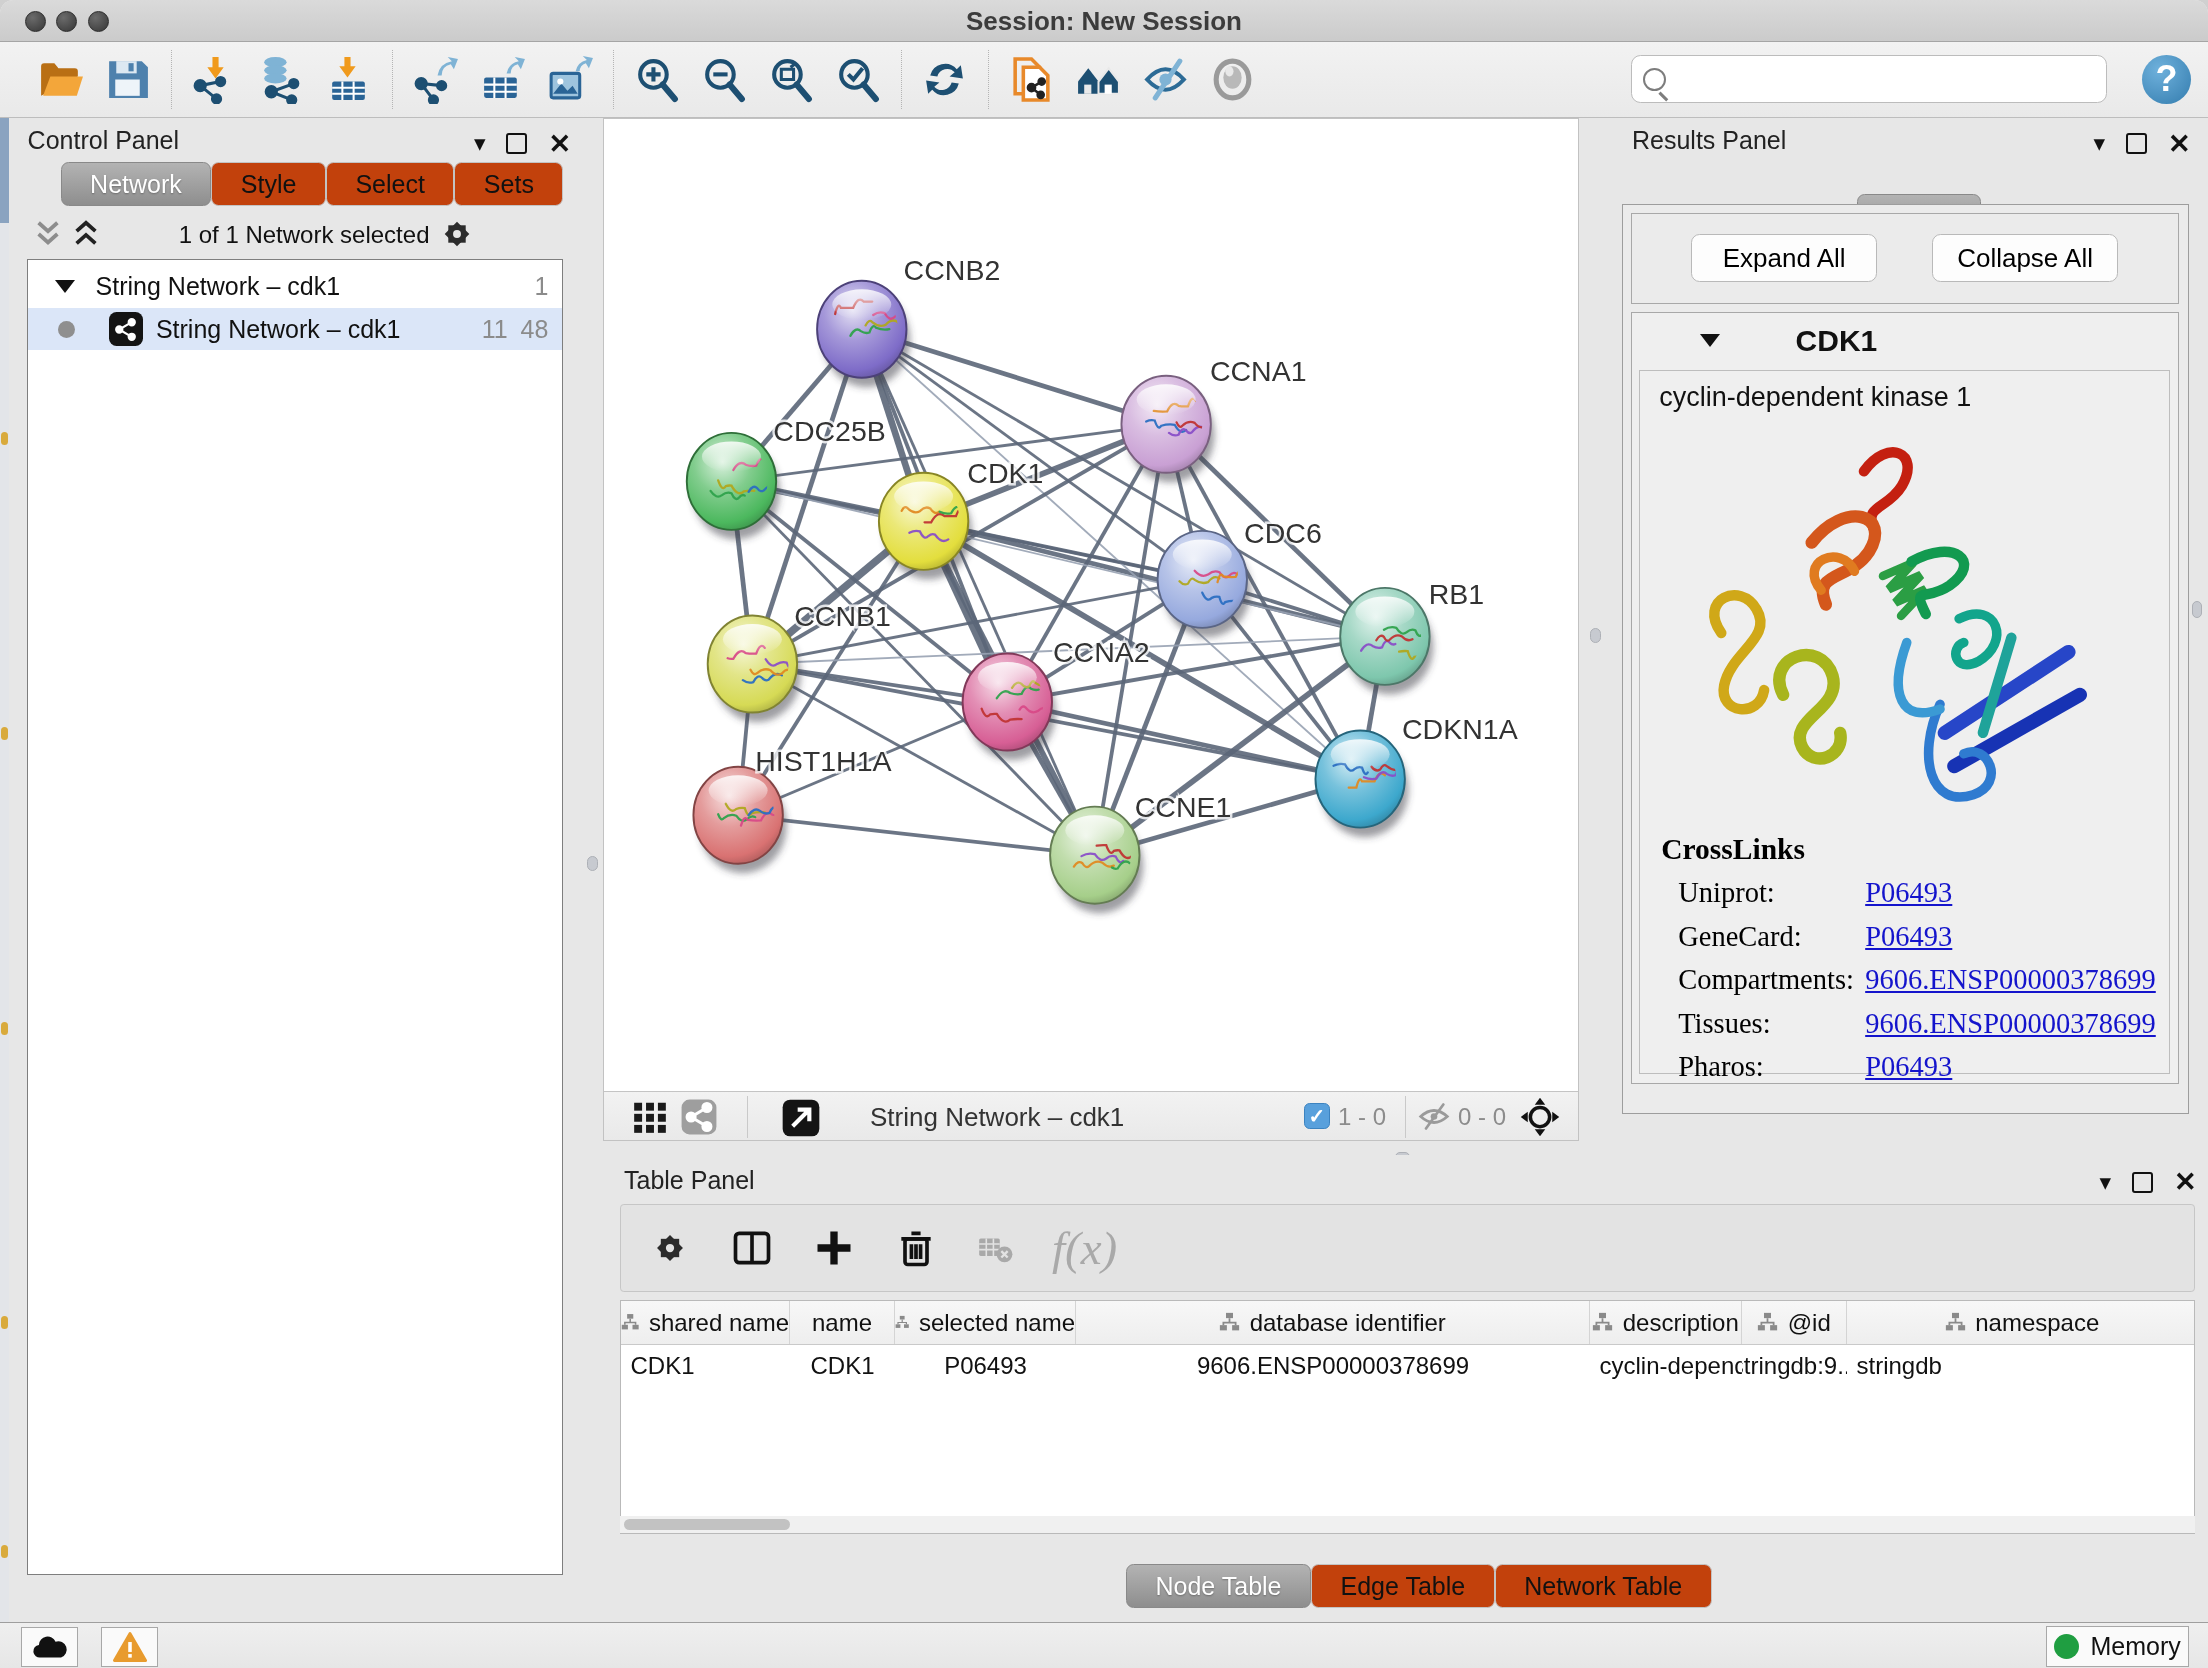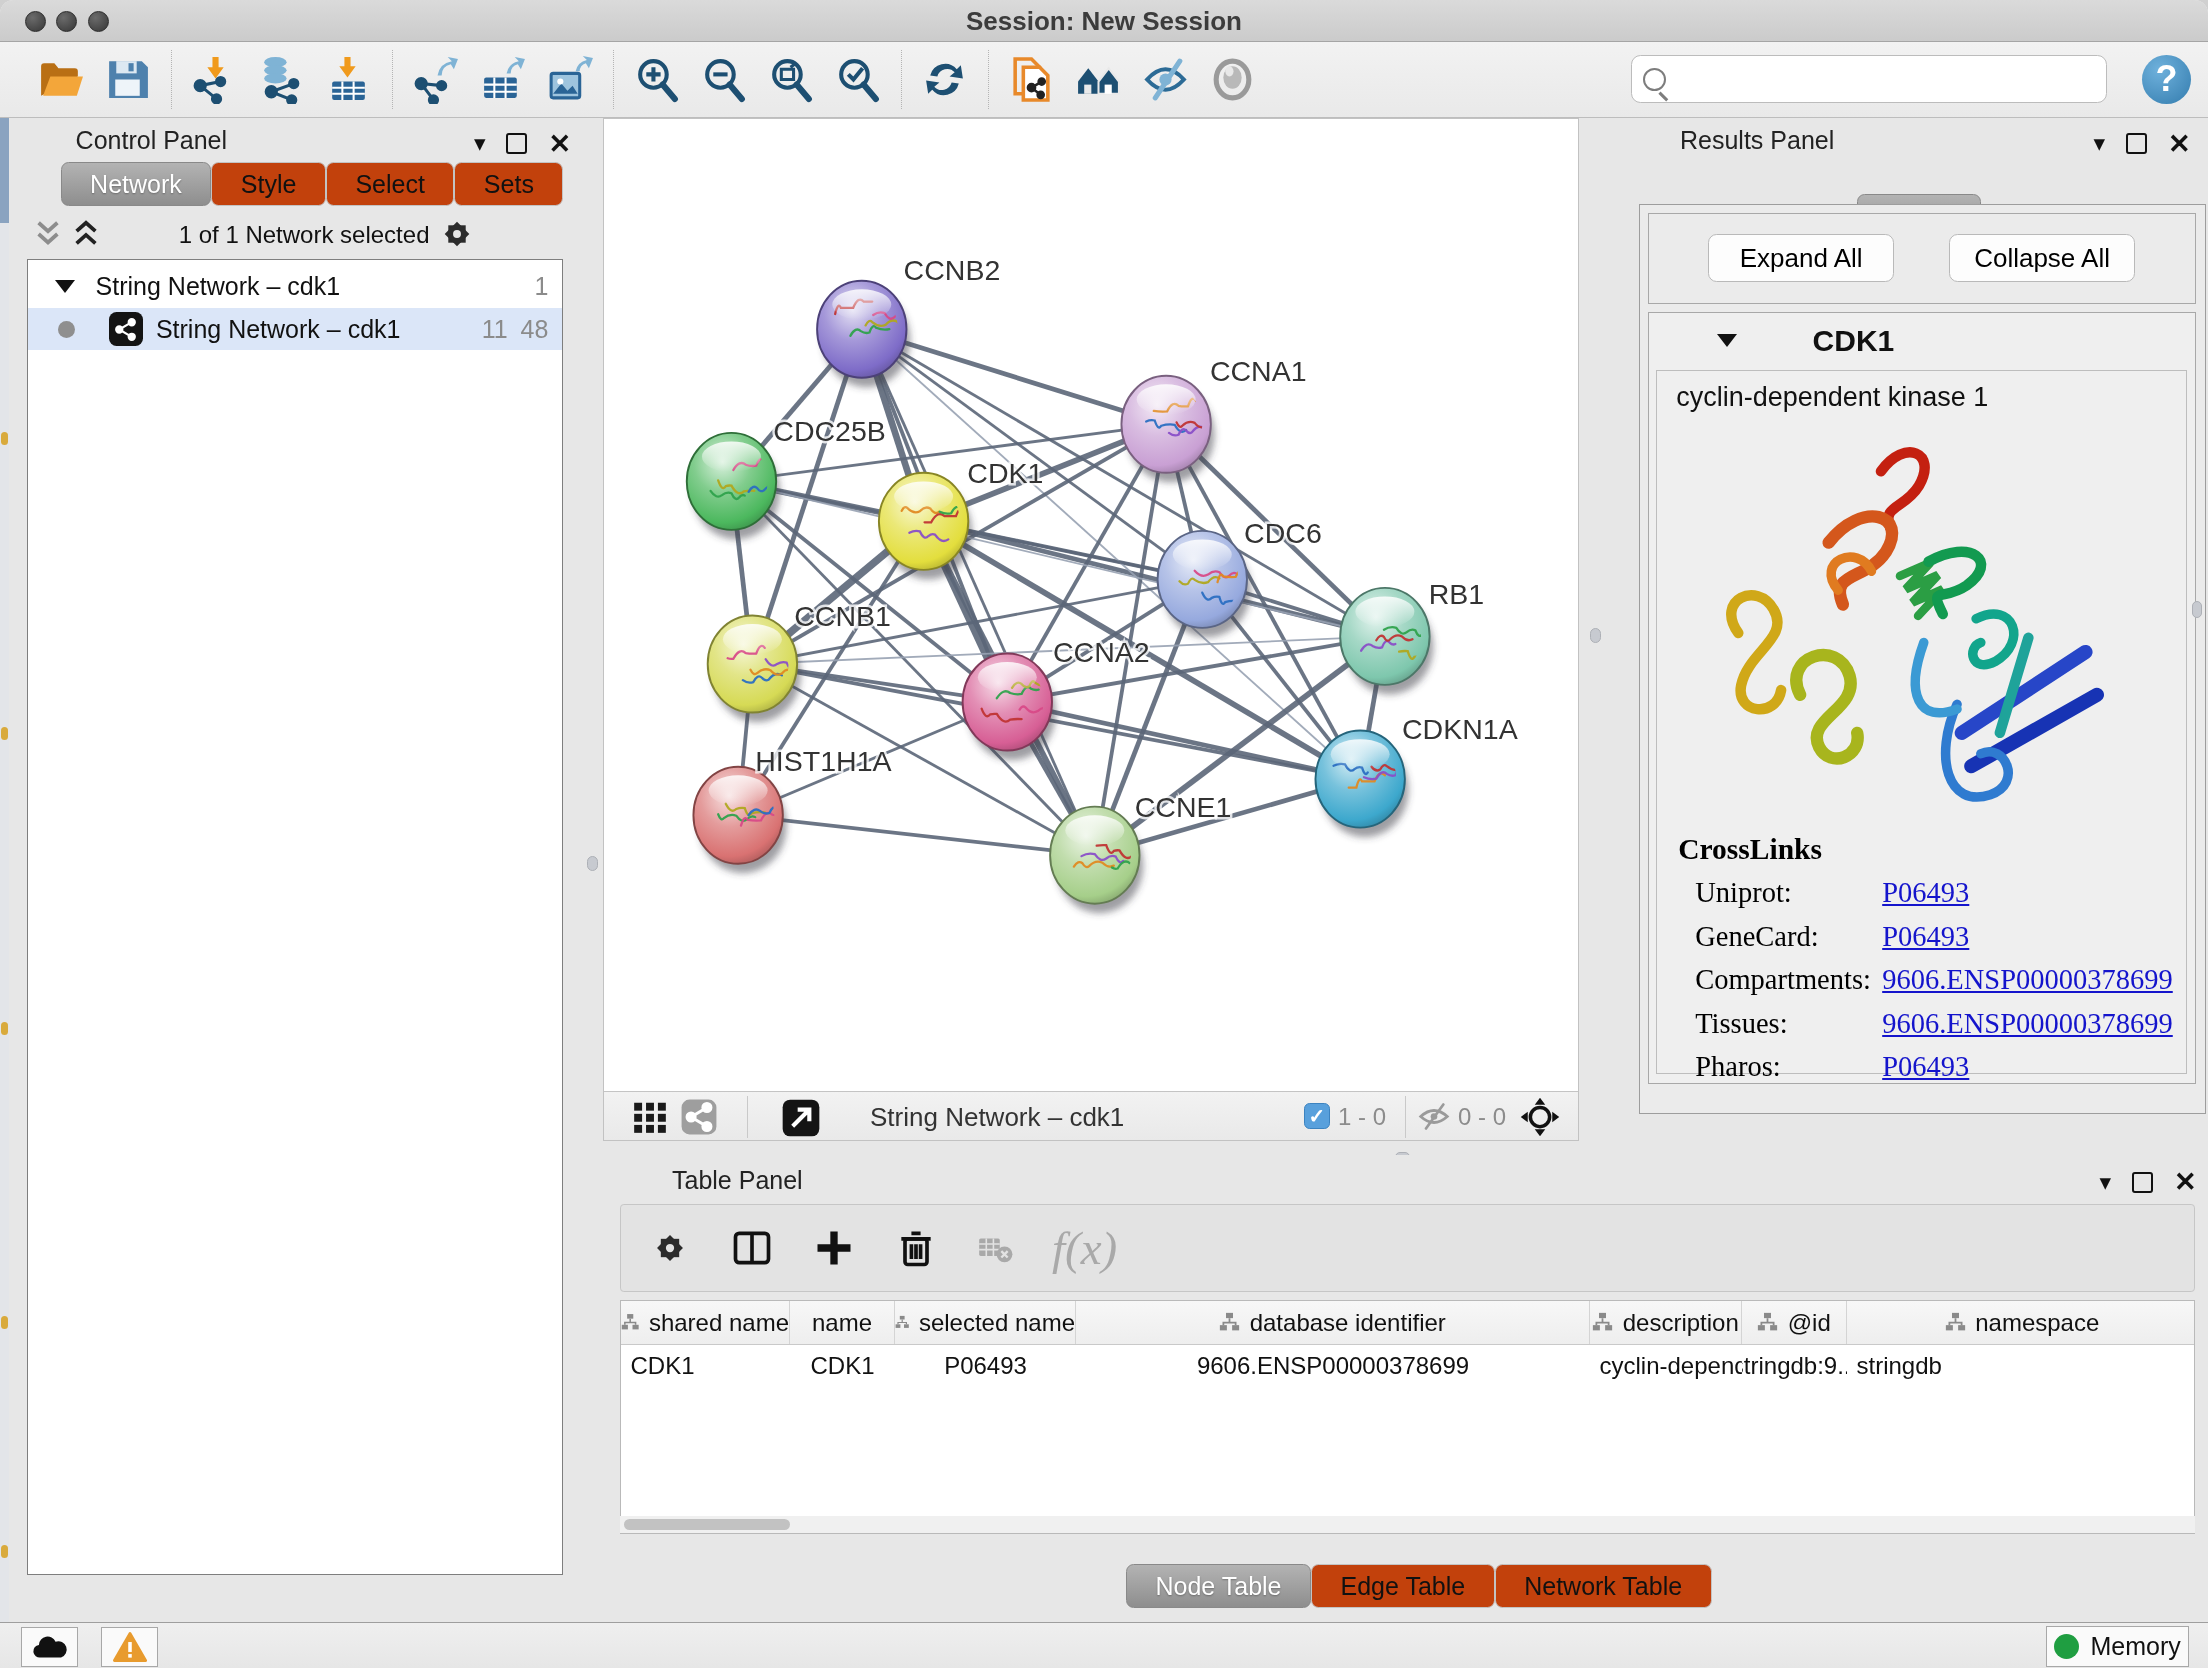--- a/index.html
+++ b/index.html
@@ -27,21 +27,21 @@
                border:1.9px solid #bcbcbc; border-radius:9.5px; display:flex; align-items:center; padding-left:11.4px; }
   .searchbox input { border:none; outline:none; font-size:25px; width:399px; background:transparent; }
   .mag { width:23px; height:23px; border:2.9px solid #7d7d7d; border-radius:50%; position:relative; margin-right:7.6px; }
   .mag::after { content:""; position:absolute; left:17px; top:21px; width:2.9px; height:11.4px;
                 background:#7d7d7d; transform:rotate(-45deg); }
   .help-btn { position:absolute; left:2142px; top:13.3px; width:49px; height:49px; border-radius:50%;
               background:radial-gradient(circle at 35% 30%, #6fb1dc, #337cae); color:#fff;
               font-size:36px; font-weight:bold; text-align:center; line-height:48px; }
 
   
-  .panel-title { font-size:25px; color:#222;margin-left:48px; }
+  .panel-title { font-size:25px; color:#222; }
   .panel-ctrls { position:absolute; top:9.5px; display:flex; gap:21px; align-items:center; }
   .pc-caret { font-size:23px; color:#111; }
   .pc-float { width:21px; height:21px; border:2.9px solid #111; border-radius:2.9px; }
   .pc-close { font-size:27px; font-weight:bold; color:#111; }
 
   .tab { height:44px; padding:0 28.5px; background:#c2410c; border:1px solid #c3c3c3;
          border-radius:7.6px; font-size:25px; color:#111; display:flex; align-items:center; justify-content:center; }
   .tab.active { background:linear-gradient(#b3b3b3,#8e8e8e); color:#fff; border-color:#898989;
                 text-shadow:0 1px 1.9px rgba(0,0,0,.3); }
 
@@ -77,21 +77,21 @@
   .nf-item { position:absolute; top:5.7px; }
   .nf-sep { position:absolute; top:3.8px; width:0; height:42px; border-left:1px solid #c9c9c9; }
   .nf-title { position:absolute; left:266px; top:9.5px; font-size:26px; color:#333; }
   .nf-badge { position:absolute; top:11.4px; font-size:24px; color:#8c8c8c; }
   .checkbox { position:absolute; top:11.4px; width:26px; height:26px; background:#58a0dc; border:1px solid #3c83c0;
               border-radius:5.7px; color:#fff; font-size:20px; font-weight:bold; text-align:center; line-height:25px; }
 
   
   .results-panel { position:absolute; left:1617px; top:118px; width:585px; height:1037px; }
   .rp-tab { position:absolute; left:240px; top:40px;margin-top:36px; }
-  .rp-box { position:absolute; left:22px; top:86px; width:567px; height:910px;
+  .rp-box { position:absolute; left:5px; top:86px; width:567px; height:910px;
             background:#ebebeb; border:1.9px solid #9d9d9d; }
   .rp-buttons { position:absolute; left:7.6px; top:7.6px; width:548px; height:91px; background:#ebebeb;
                 border:1px solid #a8a8a8; display:flex; align-items:center; justify-content:center; gap:55px; }
   .rp-btn { min-width:186px; height:48px; background:#fdfdfd; border:1px solid #b9b9b9; border-radius:8.6px;
             font-size:26px; display:flex; align-items:center; justify-content:center; }
   .rp-results { position:absolute; left:7.6px; top:107px; width:548px; height:772px;
                 background:#efefef; border:1px solid #a8a8a8; }
   .acc-header { position:absolute; left:0; top:0; width:100%; height:55px; display:flex; align-items:center; }
   .acc-gene { font-size:30px; font-weight:bold; color:#111; }
   .acc-body { position:absolute; left:7.6px; top:57px; width:531px; height:704px; background:#efefef; border:1px solid #bdbdbd; }

